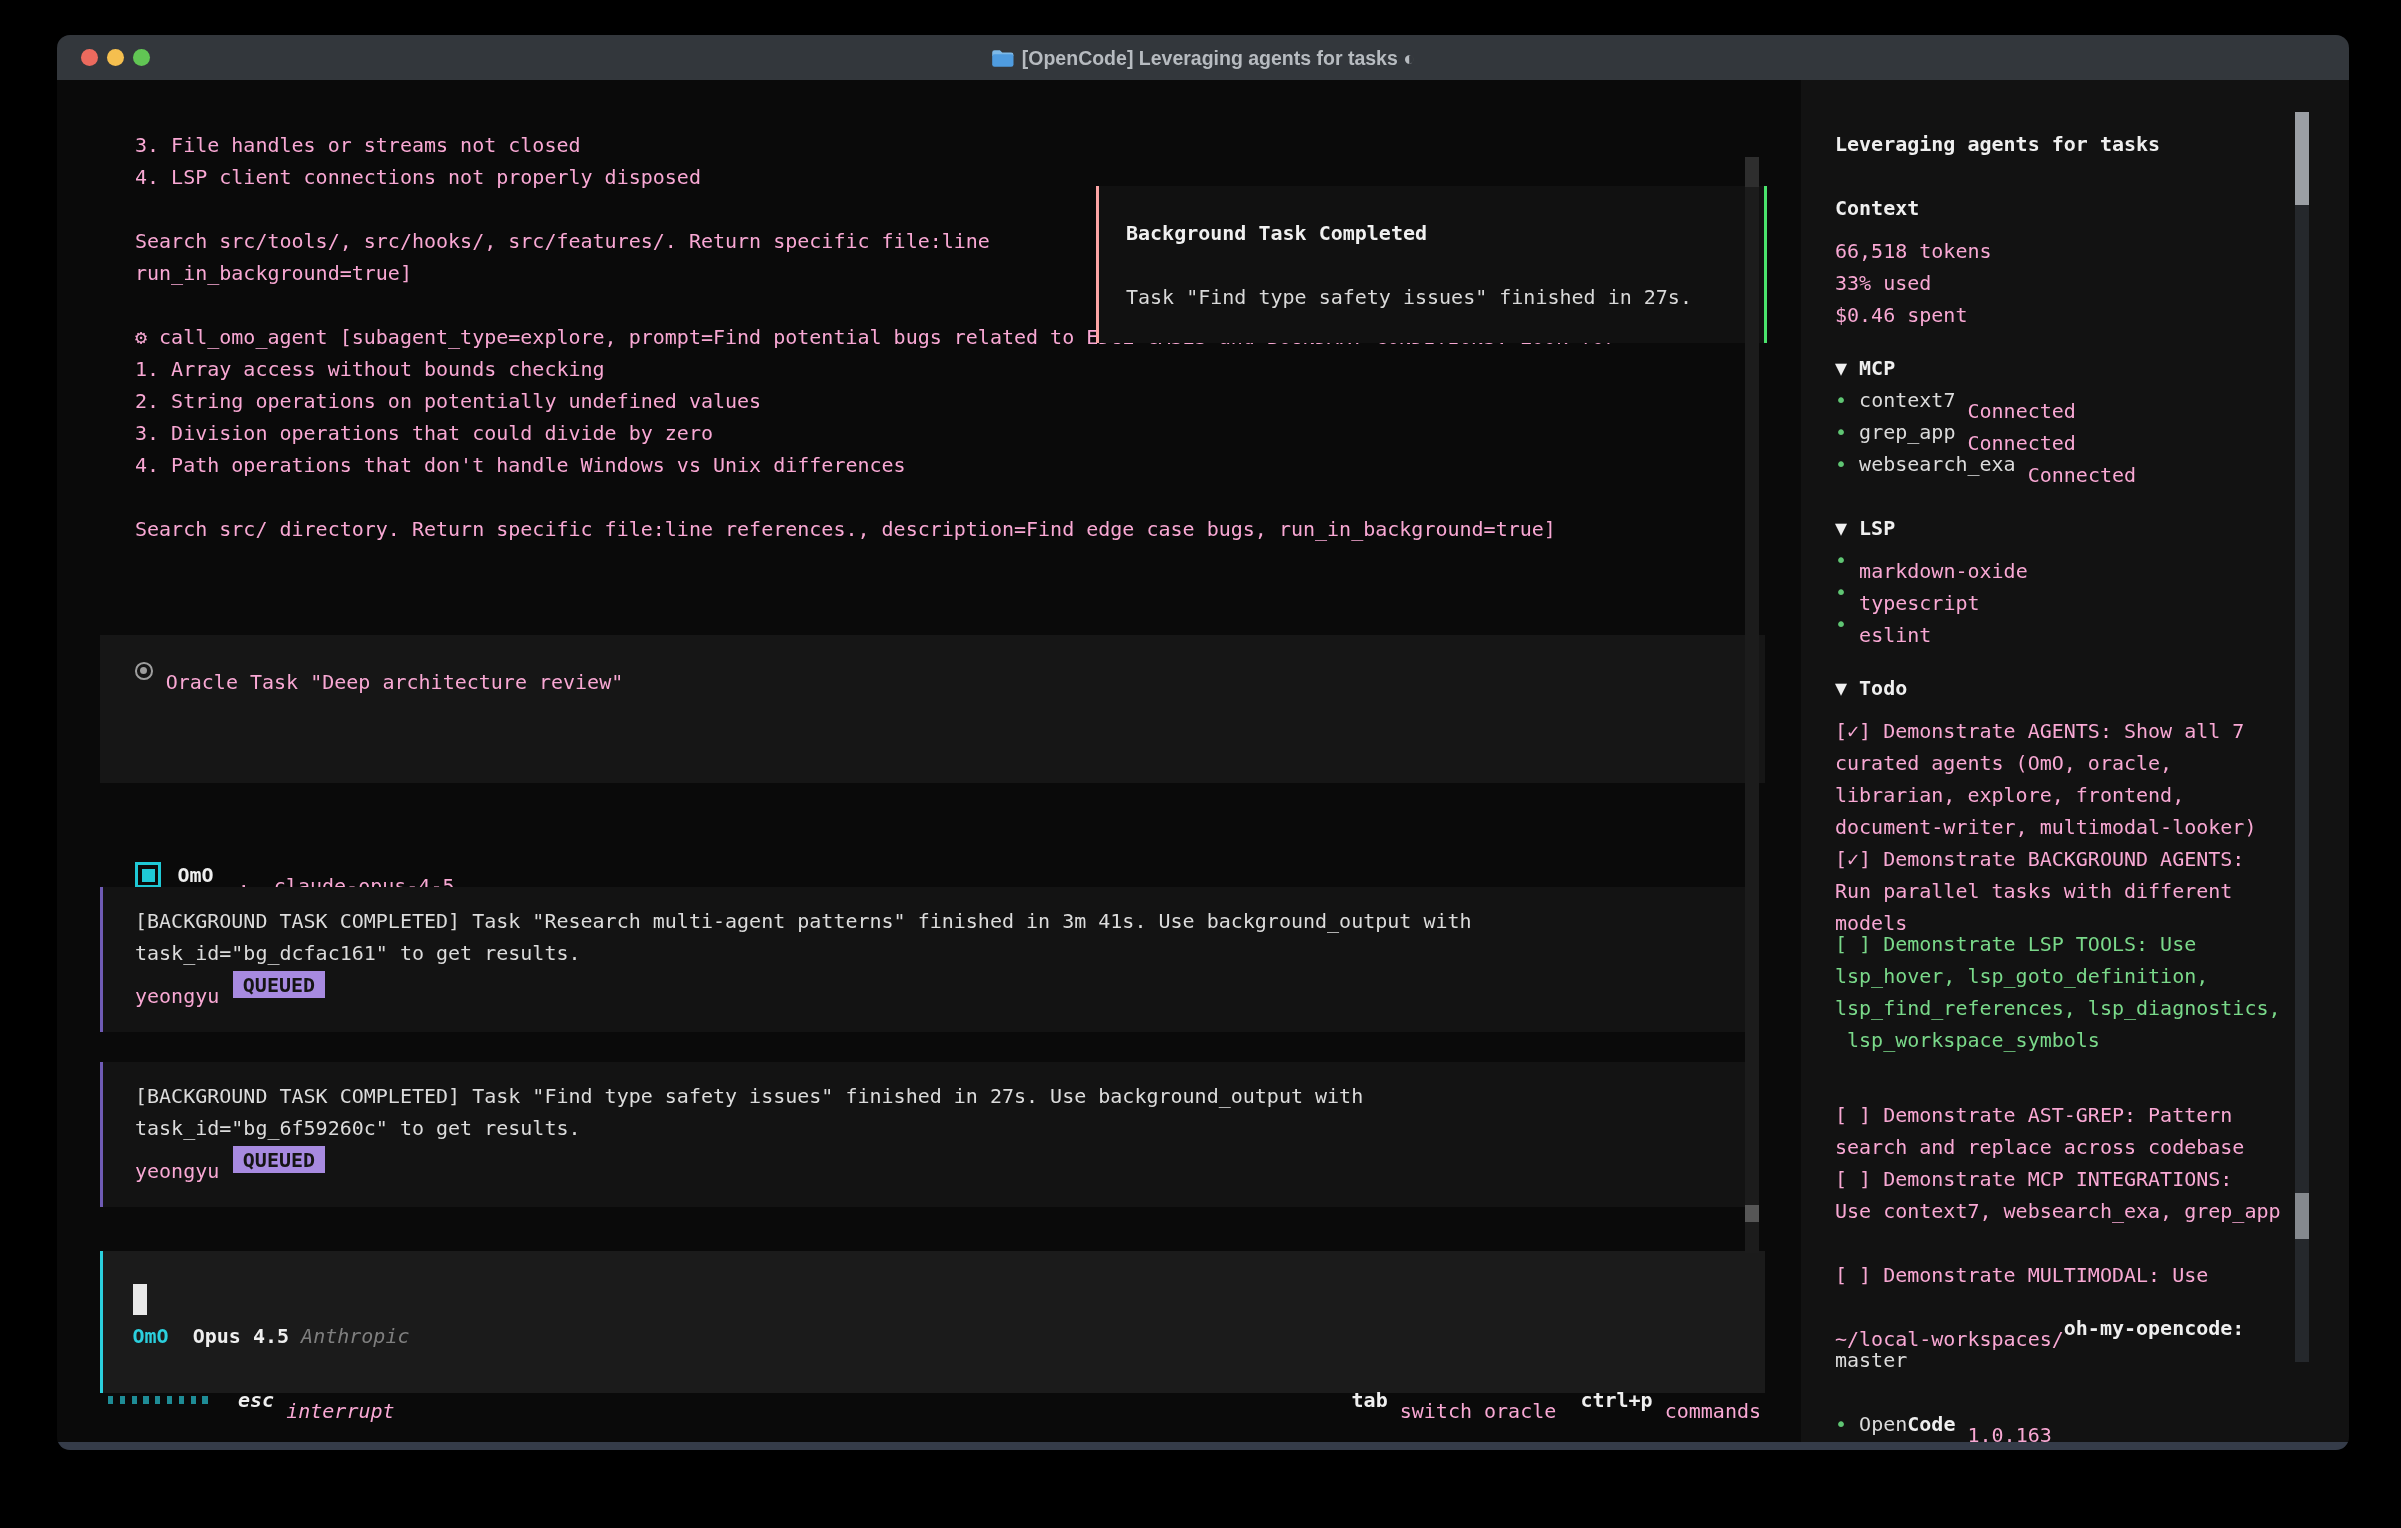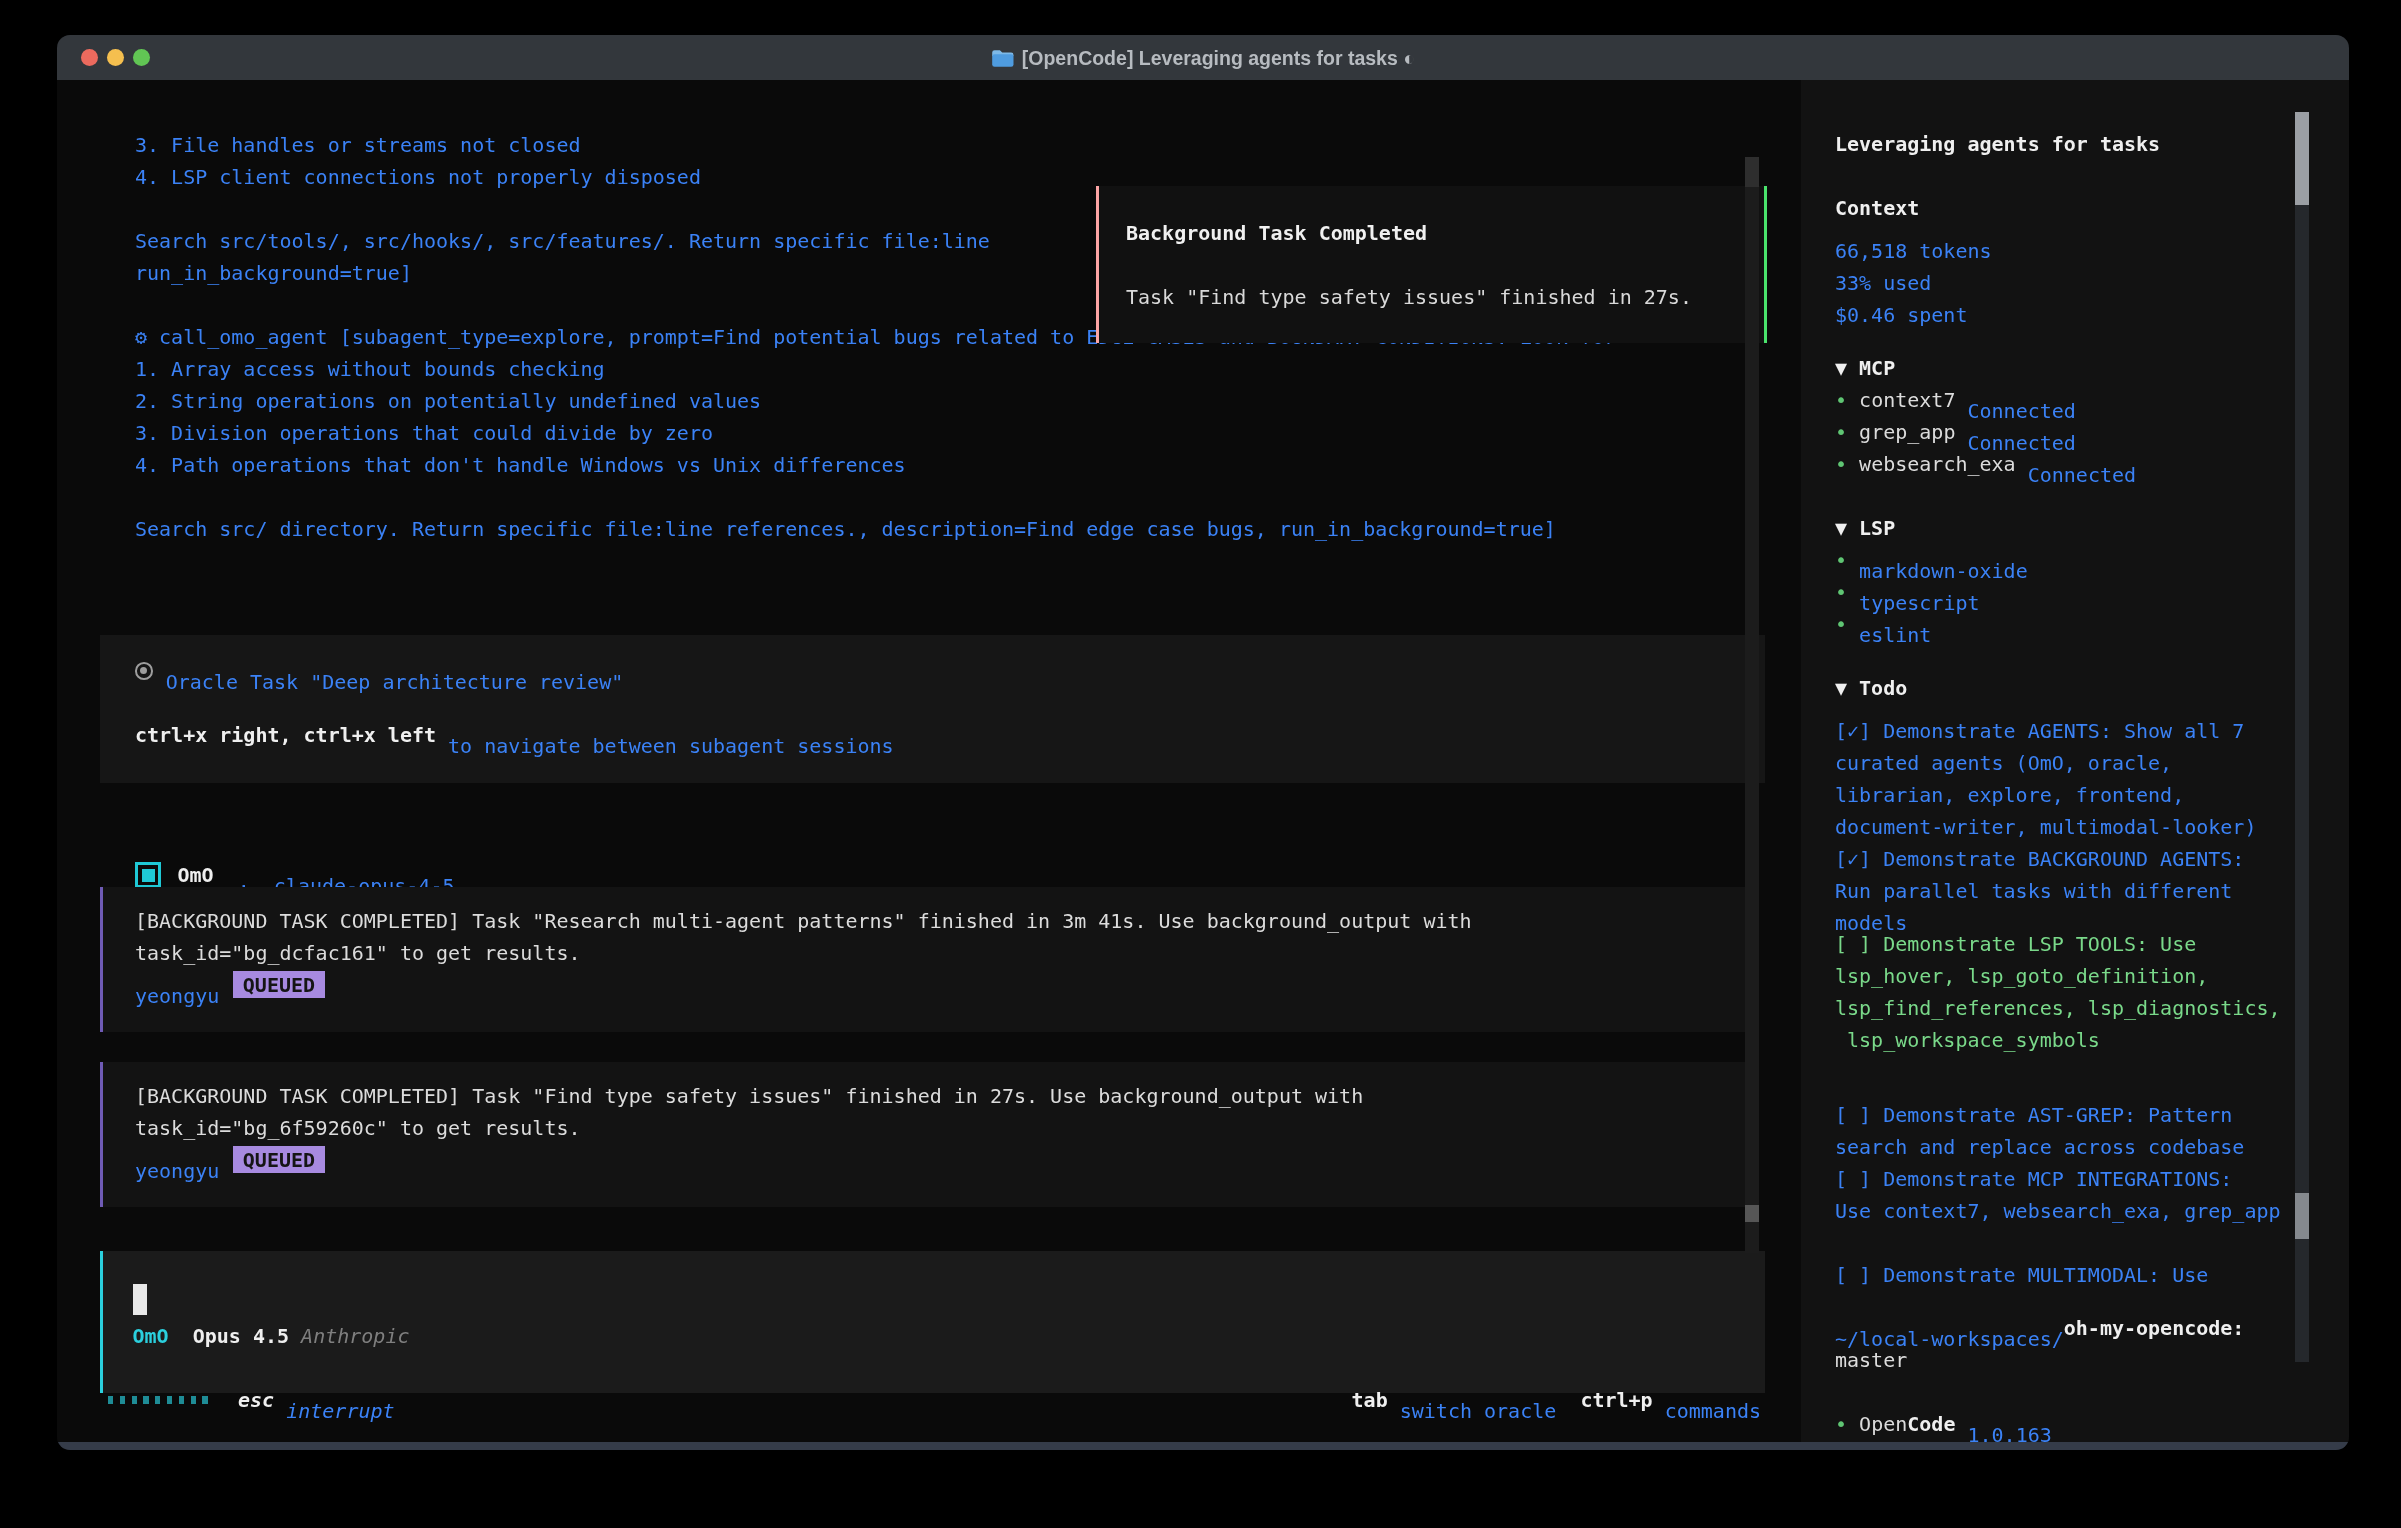--- a/index.html
+++ b/index.html
@@ -14,21 +14,21 @@
   .light{width:17.7px;height:17.7px;border-radius:50%;}
   .light.red{background:#ec6a5e;}
   .light.yellow{background:#f5bf4f;}
   .light.green{background:#61c554;}
   .title-wrap{display:flex;align-items:center;gap:8.3px;
               font-family:"Liberation Sans",sans-serif;font-weight:bold;font-size:19.5px;color:#b7bbc0;}
   
   .main{position:absolute;left:0;top:45px;width:1744px;bottom:8.3px;background:#0a0a0a;}
   .term{position:absolute;left:78px;top:38px;width:1631px;}
   .line{height:32px;display:flex;align-items:center;white-space:pre;}
-  .s-g{color:#3b82f6;margin-top:22px;} .s-w{color:#dcdcdc;} .s-wb{color:#efefef;font-weight:bold;}
+  .s-g{color:#f9a8d4;margin-top:22px;} .s-w{color:#dcdcdc;} .s-wb{color:#efefef;font-weight:bold;}
   .s-gr{color:#7ad98a;} .s-dim{color:#7f7f7f;font-style:italic;} .s-b{color:#5fc573;} .s-cy{color:#2bd0de;font-weight:bold;}
   
   .toast{position:absolute;left:1039px;top:106px;width:671px;height:157px;background:#111111;
          border-left:3px solid #fca5a5;border-right:3px solid #4ae36c;box-sizing:border-box;padding:31px 0 0 27px;}
   .toast .t-title{height:32px;display:flex;align-items:center;color:#f0f0f0;font-weight:bold;}
   .toast .t-gap{height:32px;}
   .toast .t-body{height:32px;display:flex;align-items:center;color:#d9d9d9;}
   
   .oracle{position:absolute;left:43px;top:555px;width:1665px;height:148px;background:#161616;
           box-sizing:border-box;padding:20px 0 0 35px;}
@@ -111,21 +111,20 @@
         <div class="t-gap"></div>
         <div class="t-body">Task "Find type safety issues" finished in 27s.</div>
       </div>
 
       <div class="oracle">
         <div class="line">
           <span class="icon-fisheye"></span>
           <span class="s-g">Oracle Task "Deep architecture review"</span>
         </div>
         <div class="line"></div>
-        <div class="line" id="oracle-hint"><span class="s-wb">ctrl+x right, ctrl+x left</span><span class="s-g"> to navigate between subagent sessions</span></div>
       </div>
 
       <div class="agent-head">
         <span class="omo-icon"></span>
         <span class="s-wb">OmO</span>
         <span class="s-g">&nbsp;&nbsp;<span>·</span>&nbsp;&nbsp;</span>
         <span class="s-g">claude-opus-4-5</span>
       </div>
 
       <div class="task" style="top:807px;">

